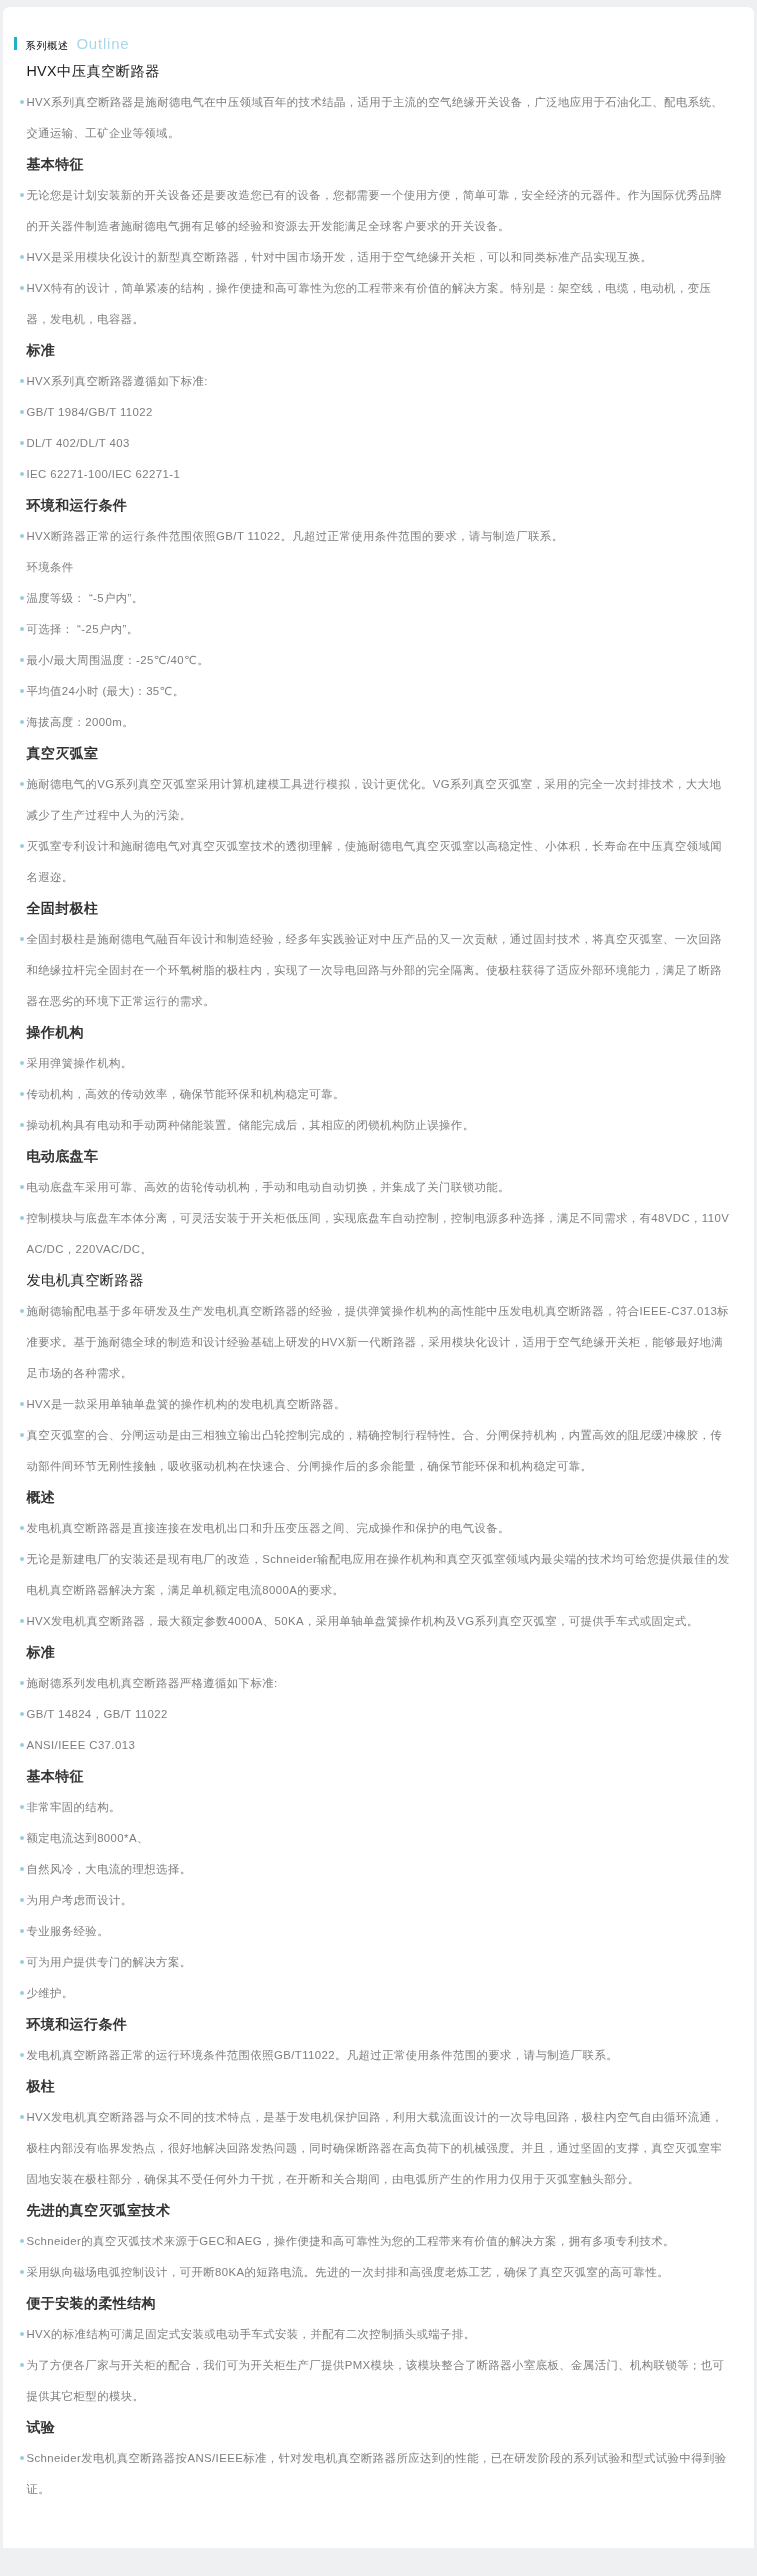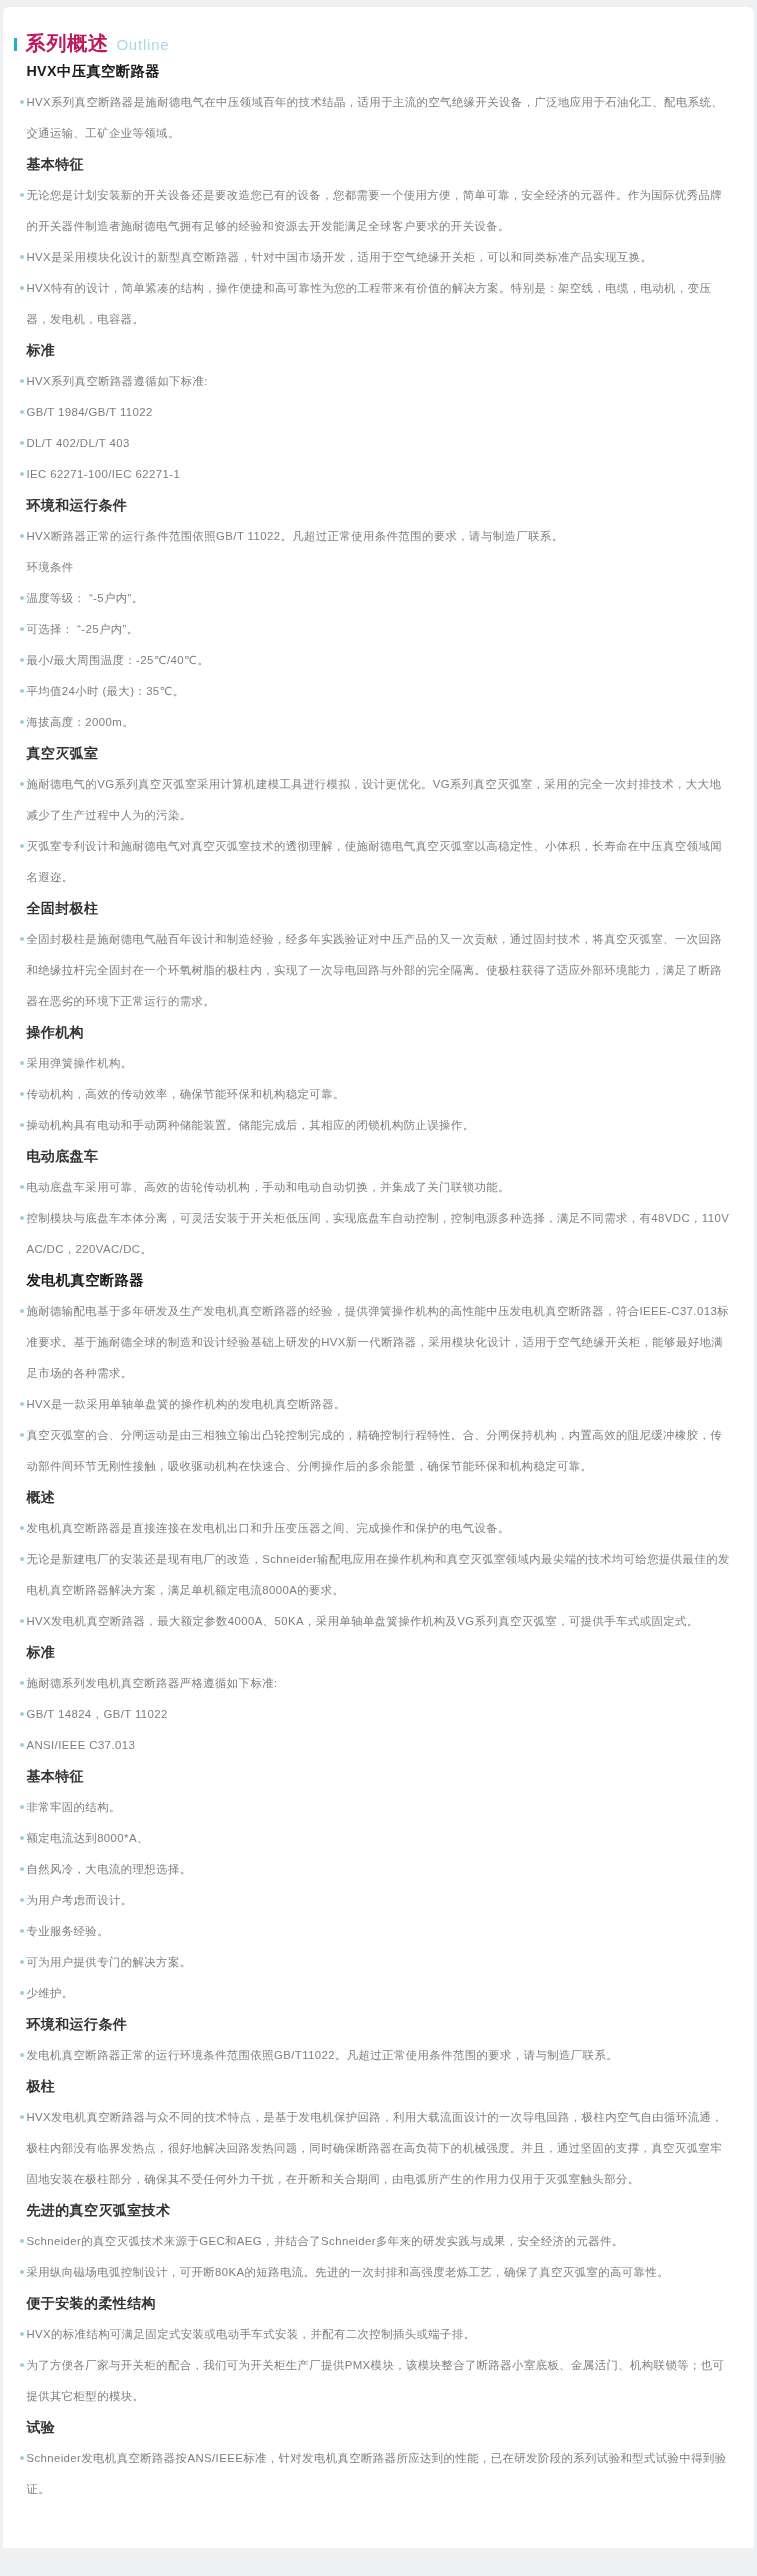--- a/index.html
+++ b/index.html
@@ -33,35 +33,34 @@
   }
   .accent-bar{
     display:inline-block;
     width:3.4px;height:13.5px;
     background:var(--accent);
     vertical-align:-1.7px;
     margin-left:-12.6px;
     margin-right:8.4px;
   }
   .title-zh{
-    font-size:20px;
-    color:#be185d;
+    font-size:10px;
+    color:#000000;
     letter-spacing:0.8px;
-    font-weight:bold;
   }
   .title-en{
     font-size:15px;
     color:var(--subtitle);
     margin-left:7.6px;
     letter-spacing:0.8px;
   }
   .blocks{font-size:11.4px;color:var(--body-text);}
   .blocks .h1{
     font-size:14.3px;
-    font-weight:700;
+    font-weight:400;
     color:var(--heading-text);
     line-height:31px;
     letter-spacing:0.4px;
   }
   .blocks .h2{
     font-size:14px;
     font-weight:700;
     color:var(--subheading-text);
     line-height:31px;
     letter-spacing:0.4px;
@@ -141,21 +140,21 @@
       <div class="bullet"><span class="dot"></span><span class="txt">自然风冷，大电流的理想选择。</span></div>
       <div class="bullet"><span class="dot"></span><span class="txt">为用户考虑而设计。</span></div>
       <div class="bullet"><span class="dot"></span><span class="txt">专业服务经验。</span></div>
       <div class="bullet"><span class="dot"></span><span class="txt">可为用户提供专门的解决方案。</span></div>
       <div class="bullet"><span class="dot"></span><span class="txt">少维护。</span></div>
       <div class="h2">环境和运行条件</div>
       <div class="bullet"><span class="dot"></span><span class="txt">发电机真空断路器正常的运行环境条件范围依照GB/T11022。凡超过正常使用条件范围的要求，请与制造厂联系。</span></div>
       <div class="h2">极柱</div>
       <div class="bullet"><span class="dot"></span><span class="txt">HVX发电机真空断路器与众不同的技术特点，是基于发电机保护回路，利用大载流面设计的一次导电回路，极柱内空气自由循环流通，极柱内部没有临界发热点，很好地解决回路发热问题，同时确保断路器在高负荷下的机械强度。并且，通过坚固的支撑，真空灭弧室牢固地安装在极柱部分，确保其不受任何外力干扰，在开断和关合期间，由电弧所产生的作用力仅用于灭弧室触头部分。</span></div>
       <div class="h2">先进的真空灭弧室技术</div>
-      <div class="bullet"><span class="dot"></span><span class="txt">Schneider的真空灭弧技术来源于GEC和AEG，并结合了Schneider多年来的研发实践与成果，安全经济的元器件。</span></div>
+      <div class="bullet"><span class="dot"></span><span class="txt">Schneider的真空灭弧技术来源于GEC和AEG，操作便捷和高可靠性为您的工程带来有价值的解决方案，拥有多项专利技术。</span></div>
       <div class="bullet"><span class="dot"></span><span class="txt">采用纵向磁场电弧控制设计，可开断80KA的短路电流。先进的一次封排和高强度老炼工艺，确保了真空灭弧室的高可靠性。</span></div>
       <div class="h2">便于安装的柔性结构</div>
       <div class="bullet"><span class="dot"></span><span class="txt">HVX的标准结构可满足固定式安装或电动手车式安装，并配有二次控制插头或端子排。</span></div>
       <div class="bullet"><span class="dot"></span><span class="txt">为了方便各厂家与开关柜的配合，我们可为开关柜生产厂提供PMX模块，该模块整合了断路器小室底板、金属活门、机构联锁等；也可提供其它柜型的模块。</span></div>
       <div class="h2">试验</div>
       <div class="bullet"><span class="dot"></span><span class="txt">Schneider发电机真空断路器按ANS/IEEE标准，针对发电机真空断路器所应达到的性能，已在研发阶段的系列试验和型式试验中得到验证。</span></div>
     </div>
 </div>
 
 

